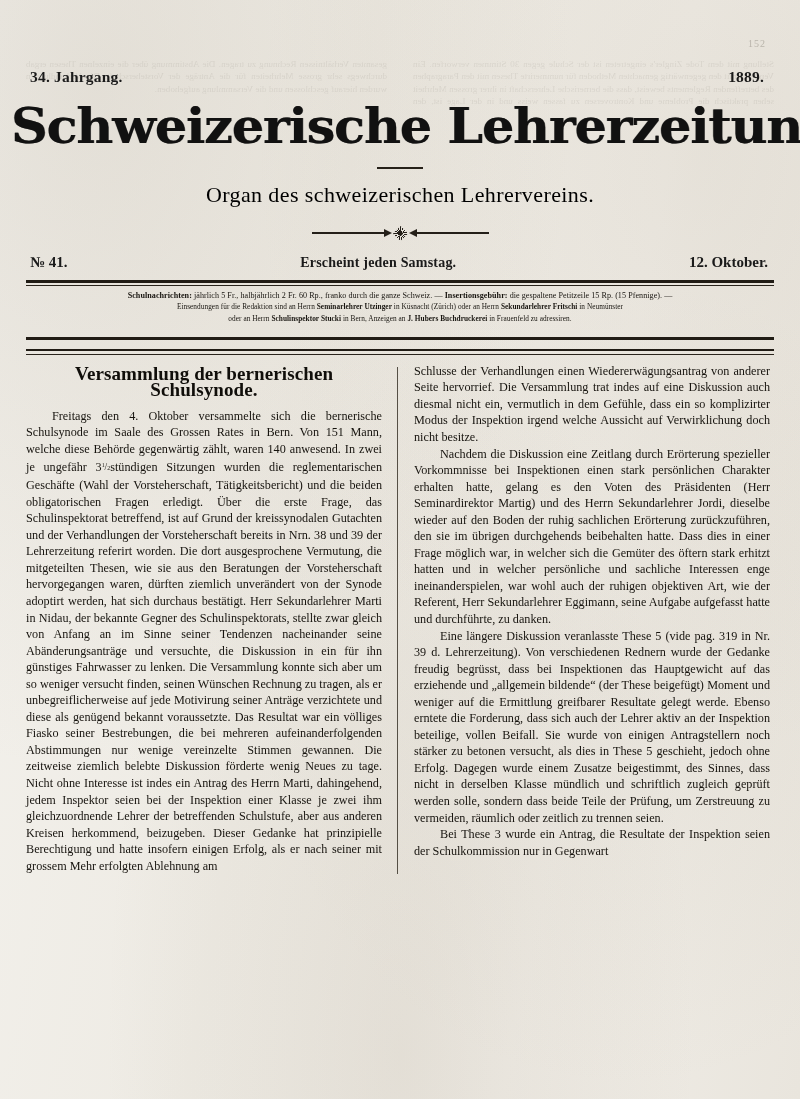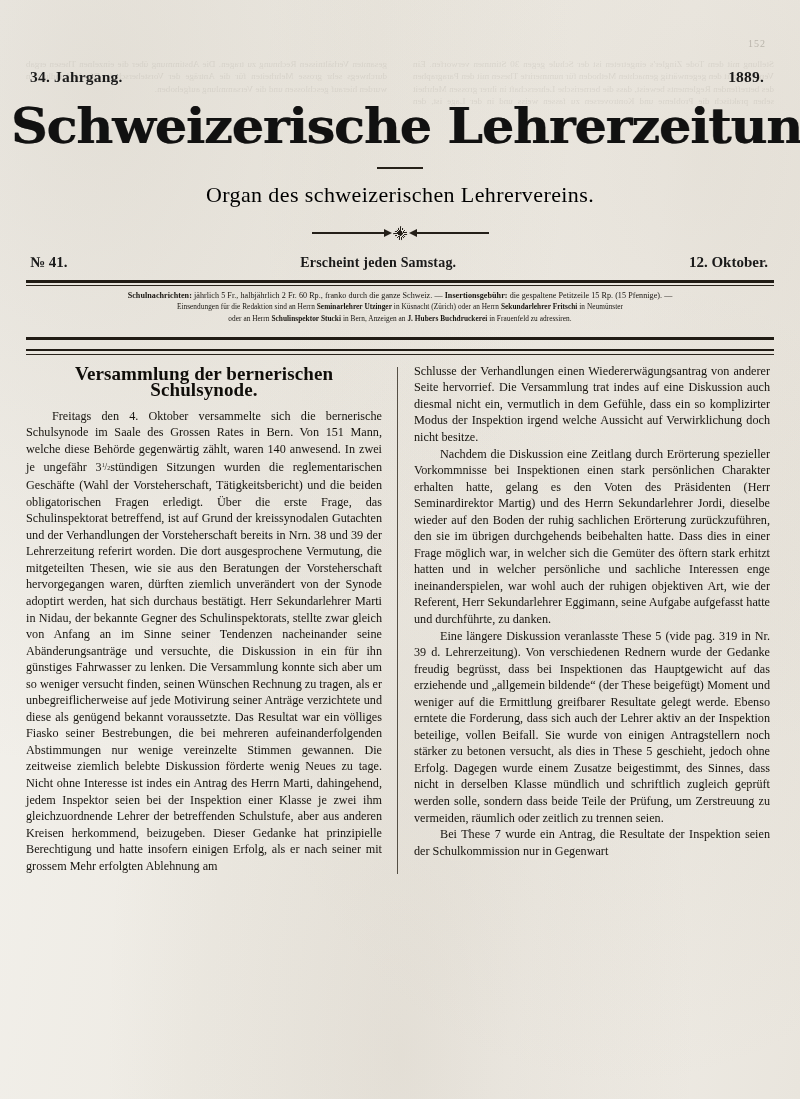--- a/index.html
+++ b/index.html
@@ -275,19 +275,19 @@
         <div class="article-title">Versammlung der bernerischen Schulsynode.</div>
         <p class="body"><span>Freitags den 4. Oktober versammelte sich die bernerische Schulsynode im Saale des Grossen Rates in Bern. Von 151 Mann, welche diese Behörde gegenwärtig zählt, waren 140 anwesend. In zwei je ungefähr 3</span><span class="frac"><sup class="frac-n">1</sup>/<sub class="frac-d">2</sub></span><span>stündigen Sitzungen wurden die reglementarischen Geschäfte (Wahl der Vorsteherschaft, Tätigkeitsbericht) und die beiden obligatorischen Fragen erledigt. Über die erste Frage, das Schulinspektorat betreffend, ist auf Grund der kreissynodalen Gutachten und der Verhandlungen der Vorsteherschaft bereits in Nrn. 38 und 39 der Lehrerzeitung referirt worden. Die dort ausgesprochene Vermutung, die mitgeteilten Thesen, wie sie aus den Beratungen der Vorsteherschaft hervorgegangen waren, dürften ziemlich unverändert von der Synode adoptirt werden, hat sich durchaus bestätigt. Herr Sekundarlehrer Marti in Nidau, der bekannte Gegner des Schulinspektorats, stellte zwar gleich von Anfang an im Sinne seiner Tendenzen nacheinander seine Abänderungsanträge und versuchte, die Diskussion in ein für ihn günstiges Fahrwasser zu lenken. Die Versammlung konnte sich aber um so weniger versucht finden, seinen Wünschen Rechnung zu tragen, als er unbegreiflicherweise auf jede Motivirung seiner Anträge verzichtete und diese als genügend bekannt voraussetzte. Das Resultat war ein völliges Fiasko seiner Bestrebungen, die bei mehreren aufeinanderfolgenden Abstimmungen nur wenige vereinzelte Stimmen gewannen. Die zeitweise ziemlich belebte Diskussion förderte wenig Neues zu tage. Nicht ohne Interesse ist indes ein Antrag des Herrn Marti, dahingehend, jedem Inspektor seien bei der Inspektion einer Klasse je zwei ihm gleichzuordnende Lehrer der betreffenden Schulstufe, aber aus anderen Kreisen herkommend, beizugeben. Dieser Gedanke hat prinzipielle Berechtigung und hatte insofern einigen Erfolg, als er nach seiner mit grossem Mehr erfolgten Ablehnung am</span></p>
       </div>
 
       <div class="col-divider"></div>
 
       <div class="col right">
         <p class="body cont">Schlusse der Verhandlungen einen Wiedererwägungsantrag von anderer Seite hervorrief. Die Versammlung trat indes auf eine Diskussion auch diesmal nicht ein, vermutlich in dem Gefühle, dass ein so komplizirter Modus der Inspektion irgend welche Aussicht auf Verwirklichung doch nicht besitze.</p>
         <p class="body">Nachdem die Diskussion eine Zeitlang durch Erörterung spezieller Vorkommnisse bei Inspektionen einen stark persönlichen Charakter erhalten hatte, gelang es den Voten des Präsidenten (Herr Seminardirektor Martig) und des Herrn Sekundarlehrer Jordi, dieselbe wieder auf den Boden der ruhig sachlichen Erörterung zurückzuführen, den sie im übrigen durchgehends beibehalten hatte. Dass dies in einer Frage möglich war, in welcher sich die Gemüter des öftern stark erhitzt hatten und in welcher persönliche und sachliche Interessen enge ineinanderspielen, war wohl auch der ruhigen objektiven Art, wie der Referent, Herr Sekundarlehrer Eggimann, seine Aufgabe aufgefasst hatte und durchführte, zu danken.</p>
         <p class="body">Eine längere Diskussion veranlasste These 5 (vide pag. 319 in Nr. 39 d. Lehrerzeitung). Von verschiedenen Rednern wurde der Gedanke freudig begrüsst, dass bei Inspektionen das Hauptgewicht auf das erziehende und „allgemein bildende“ (der These beigefügt) Moment und weniger auf die Ermittlung greifbarer Resultate gelegt werde. Ebenso erntete die Forderung, dass sich auch der Lehrer aktiv an der Inspektion beteilige, vollen Beifall. Sie wurde von einigen Antragstellern noch stärker zu betonen versucht, als dies in These 5 geschieht, jedoch ohne Erfolg. Dagegen wurde einem Zusatze beigestimmt, des Sinnes, dass nicht in derselben Klasse mündlich und schriftlich zugleich geprüft werden solle, sondern dass beide Teile der Prüfung, um Zerstreuung zu vermeiden, räumlich oder zeitlich zu trennen seien.</p>
-        <p class="body">Bei These 7 wurde ein Antrag, die Resultate der Inspektion seien der Schulkommission nur in Gegenwart</p>
+        <p class="body">Bei These 3 wurde ein Antrag, die Resultate der Inspektion seien der Schulkommission nur in Gegenwart</p>
       </div>
 
     </div>
 
   </div>
 </div>
 
 </body></html>

